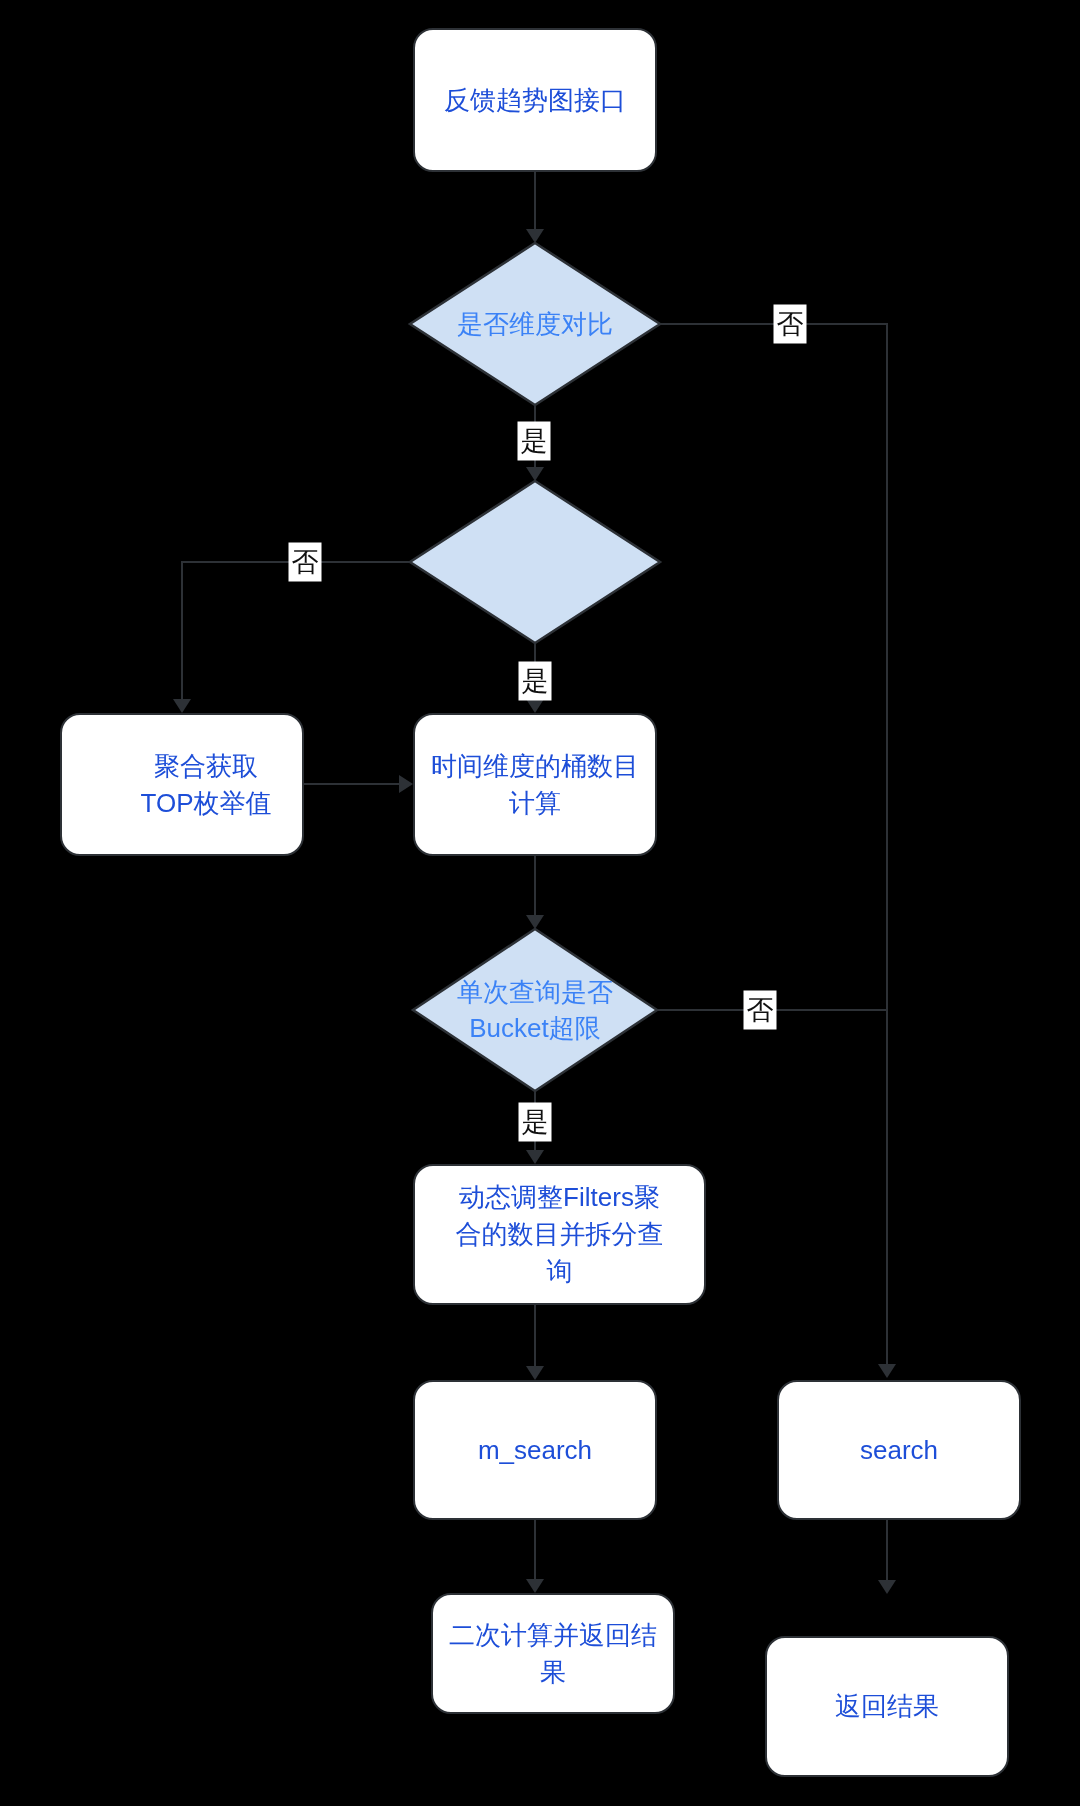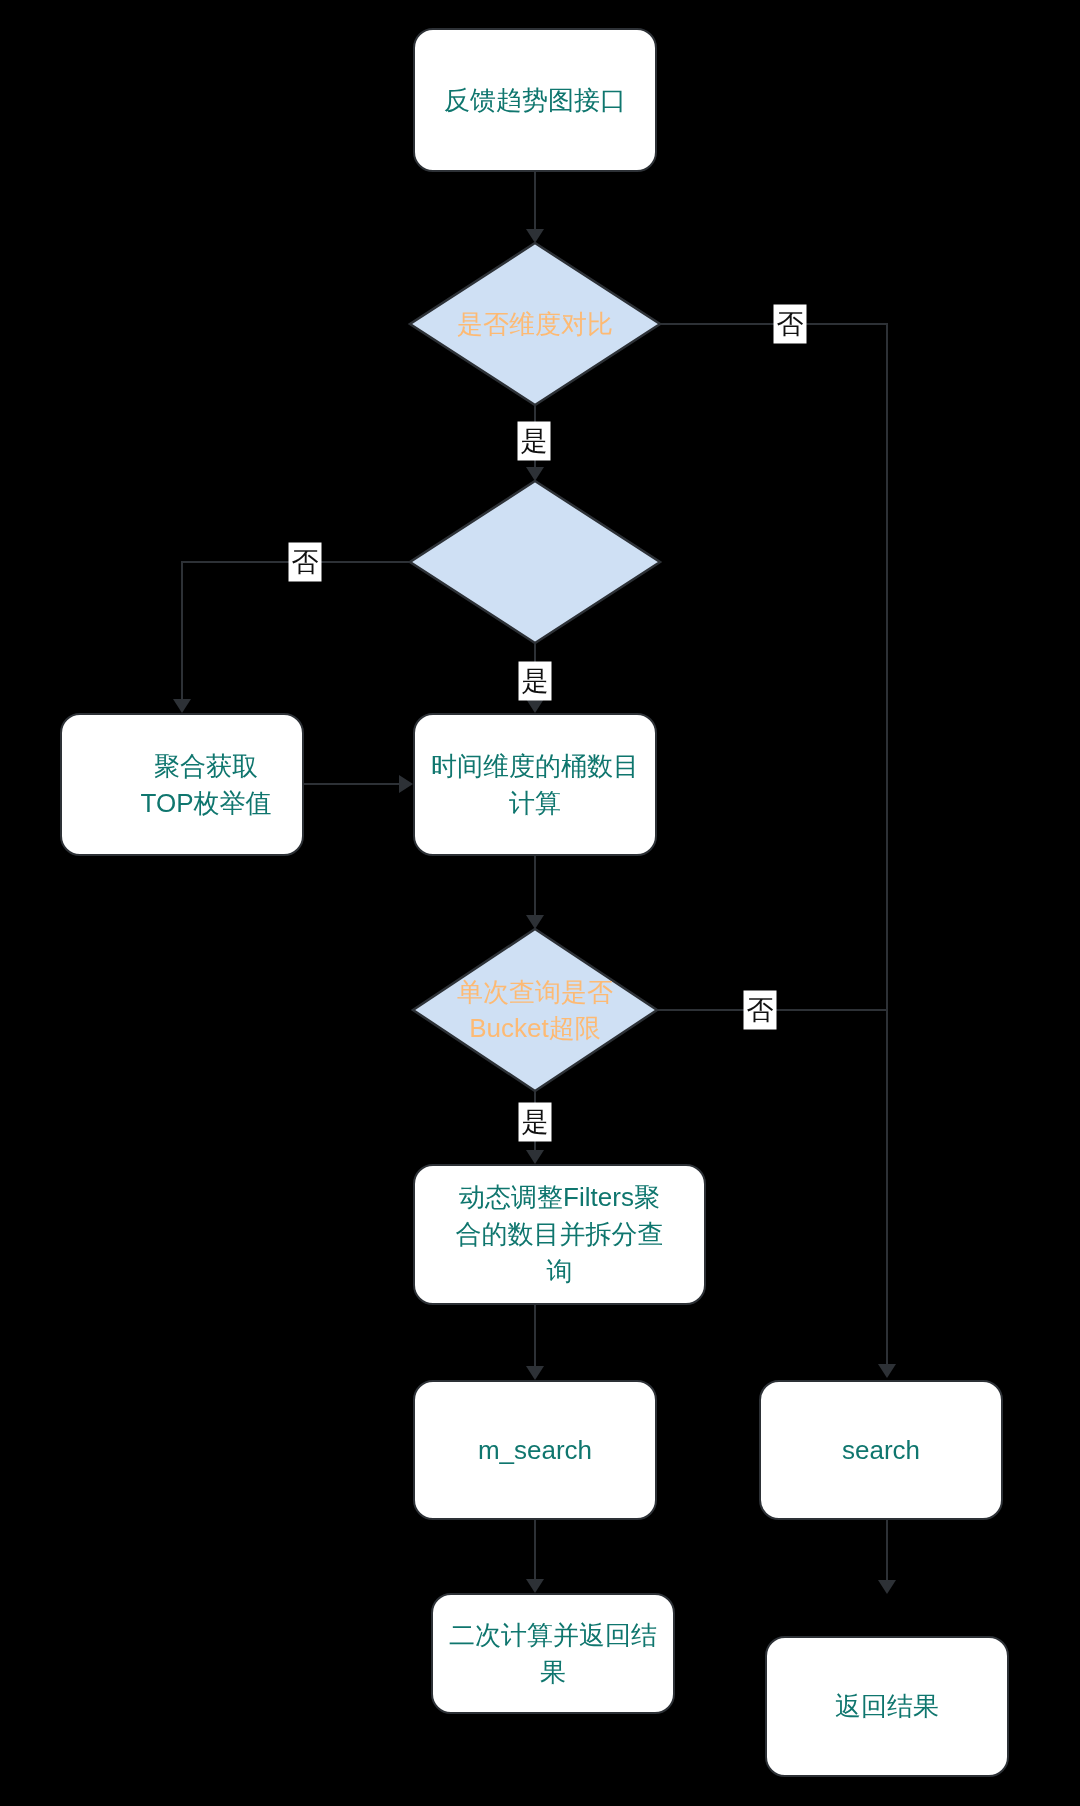--- a/index.html
+++ b/index.html
@@ -23,33 +23,33 @@
   .node {
     position: absolute;
     box-sizing: border-box;
     background: #ffffff;
     border: 2.5px solid #2d3136;
     border-radius: 20px;
     display: flex;
     align-items: center;
     justify-content: center;
     text-align: center;
-    color: #0f766e;
+    color: #1d4ed8;
     font-size: 26px;
     line-height: 37px;
     white-space: pre-line;
   }
   .dlabel {
     position: absolute;
     box-sizing: border-box;
     display: flex;
     align-items: center;
     justify-content: center;
     text-align: center;
-    color: #fdba74;
+    color: #3b82f6;
     font-size: 26px;
     line-height: 36px;
     white-space: pre-line;
     pointer-events: none;
   }
   .chip {
     position: absolute;
     transform: translate(-50%, -50%);
     background: #ffffff;
     color: #111111;
@@ -106,21 +106,21 @@
 
   <div class="node" style="left:413px; top:713px; width:244px; height:143px;">时间维度的桶数目
 计算</div>
 
   <div class="node" style="left:413px; top:1164px; width:293px; height:141px;">动态调整Filters聚
 合的数目并拆分查
 询</div>
 
   <div class="node" style="left:413px; top:1380px; width:244px; height:140px;">m_search</div>
 
-  <div class="node" style="left:759px; top:1380px; width:244px; height:140px;">search</div>
+  <div class="node" style="left:777px; top:1380px; width:244px; height:140px;">search</div>
 
   <div class="node" style="left:431px; top:1593px; width:244px; height:121px;">二次计算并返回结
 果</div>
 
   <div class="node" style="left:765px; top:1594px; width:244px; height:141px;margin-top:42px;">返回结果</div>
 
   <div class="dlabel" style="left:410px; top:243px; width:250px; height:162px;">是否维度对比</div>
 
 
   <div class="dlabel" style="left:413px; top:929px; width:244px; height:162px;">单次查询是否

